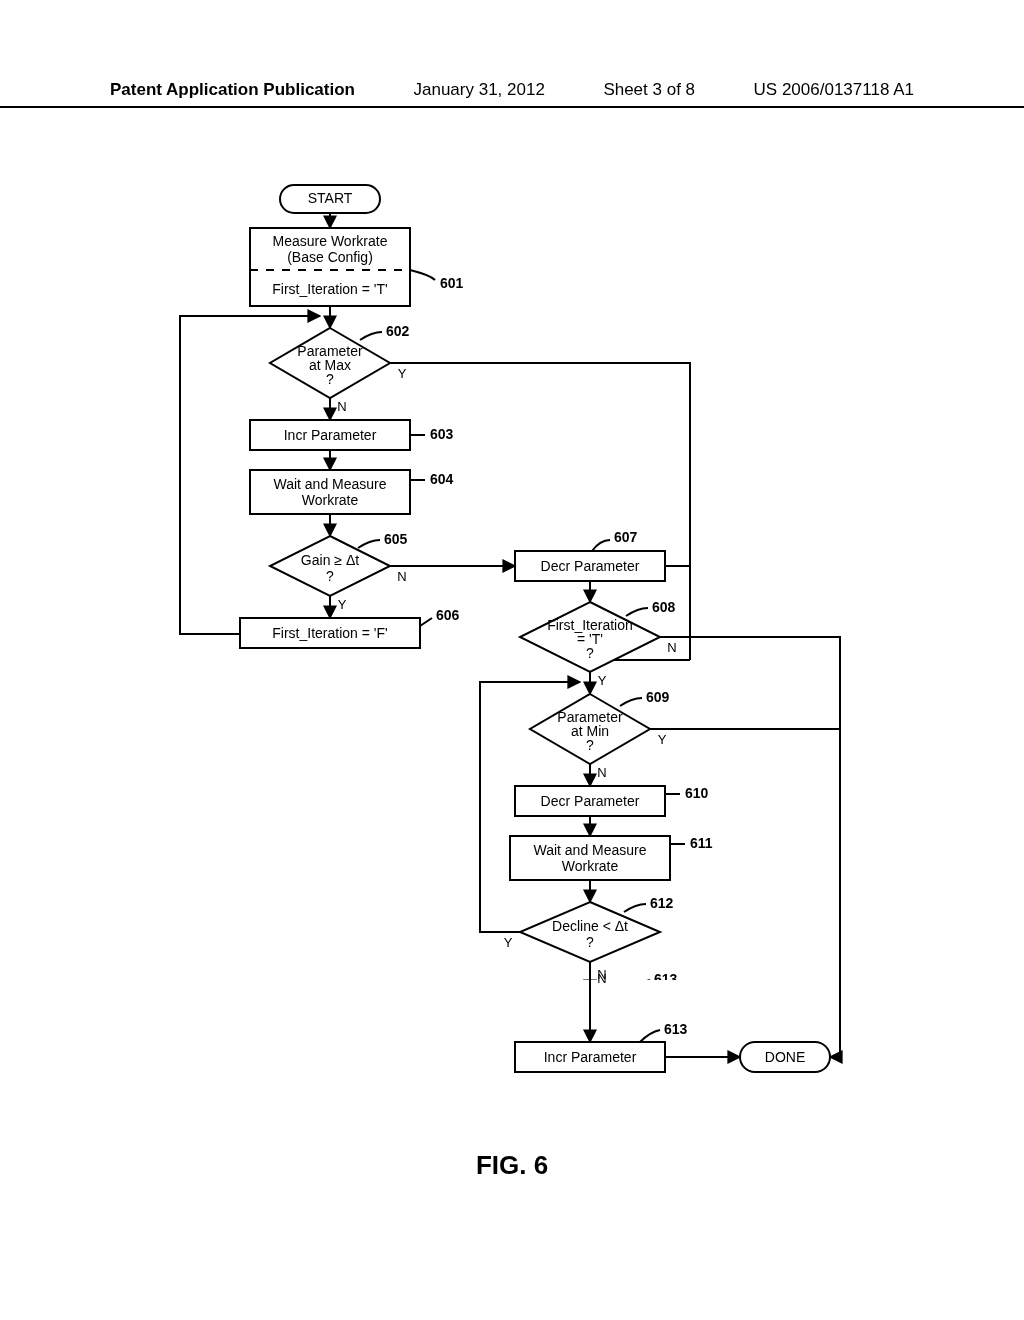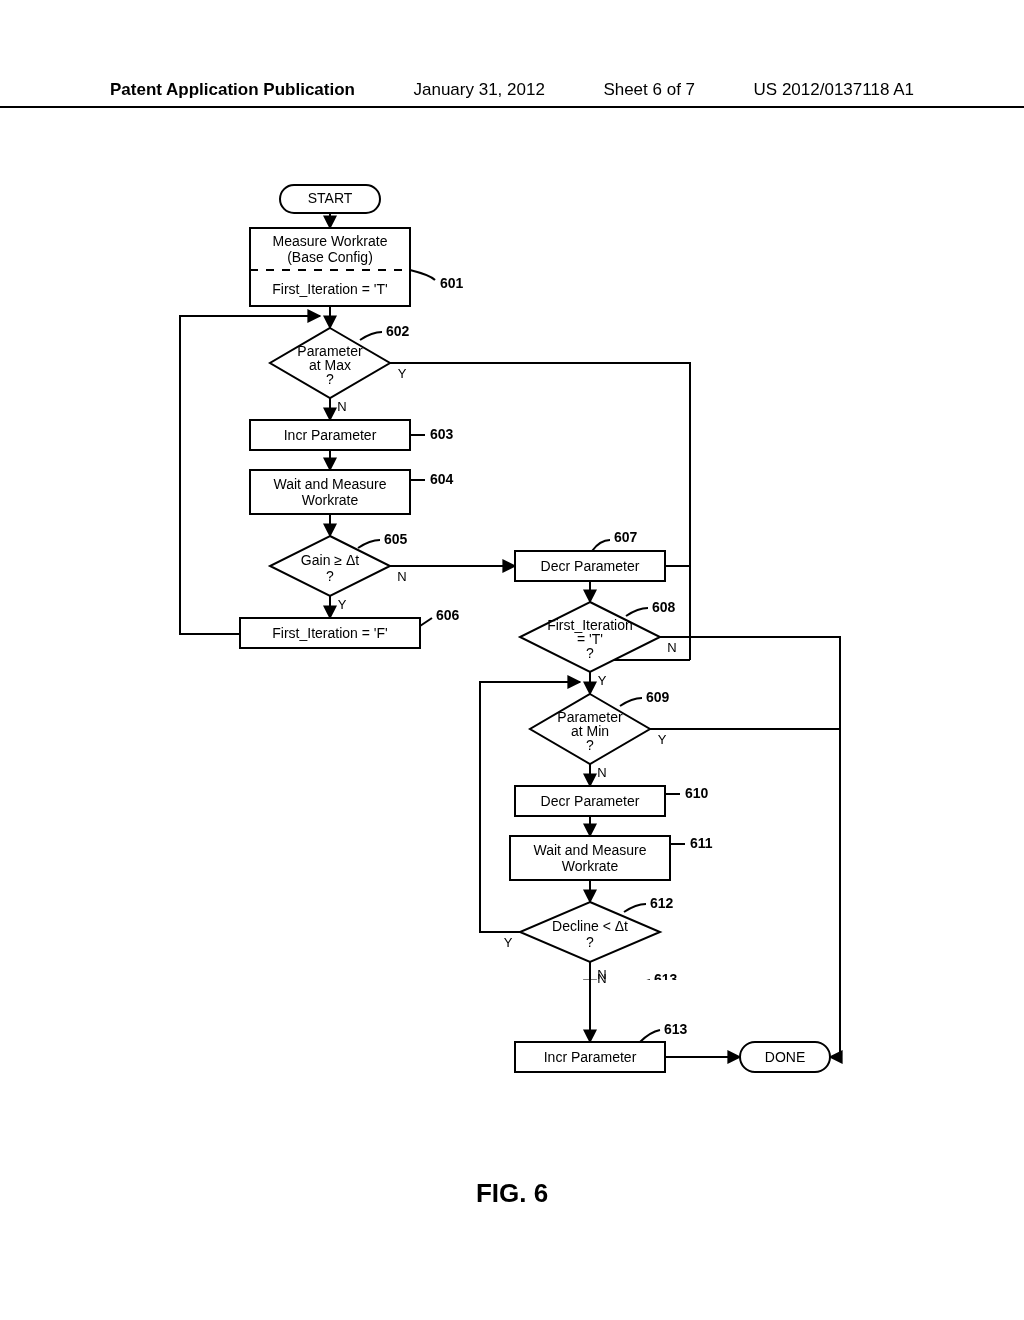--- a/index.html
+++ b/index.html
@@ -24,21 +24,20 @@
     font-size: 17px;
   }
   .header-row .left { font-weight: bold; }
   .caption {
     position: absolute;
     left: 0; right: 0;
     text-align: center;
     font-weight: bold;
     font-size: 26px;
     top: 1150px;
-    margin-top: 28px;
   }
   svg.flow {
     position: absolute;
     top: 180px;
     left: 120px;
   }
   .box {
     fill: #fff;
     stroke: #000;
     stroke-width: 2;
@@ -79,22 +78,22 @@
     fill: none;
   }
 </style>
 </head>
 <body>
 
 <div class="header">
   <div class="header-row">
     <span class="left">Patent Application Publication</span>
     <span>January 31, 2012</span>
-    <span>Sheet 6 of 7</span>
-    <span>US 2012/0137118 A1</span>
+    <span>Sheet 3 of 8</span>
+    <span>US 2006/0137118 A1</span>
   </div>
 </div>
 
 <svg class="flow" width="800" height="950" viewBox="0 0 800 950">
   <defs>
     <marker id="ah" viewBox="0 0 10 10" refX="9" refY="5" markerWidth="7" markerHeight="7" orient="auto-start-reverse">
       <path d="M 0 0 L 10 5 L 0 10 z" fill="#000"></path>
     </marker>
   </defs>
 

